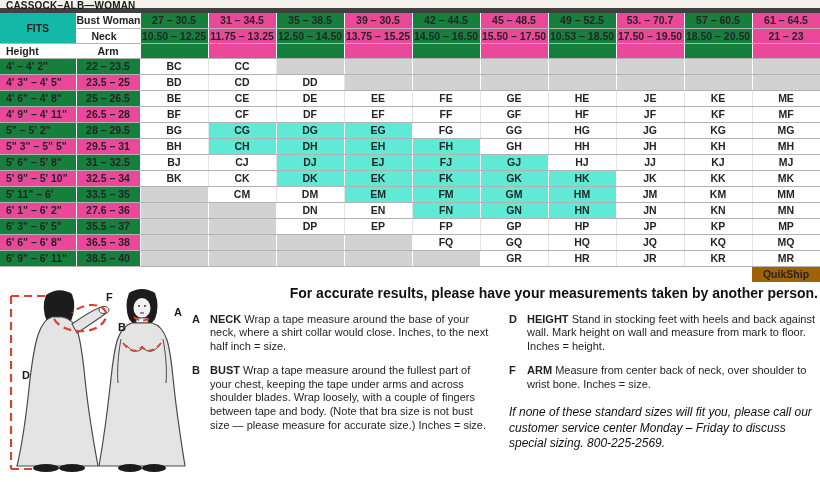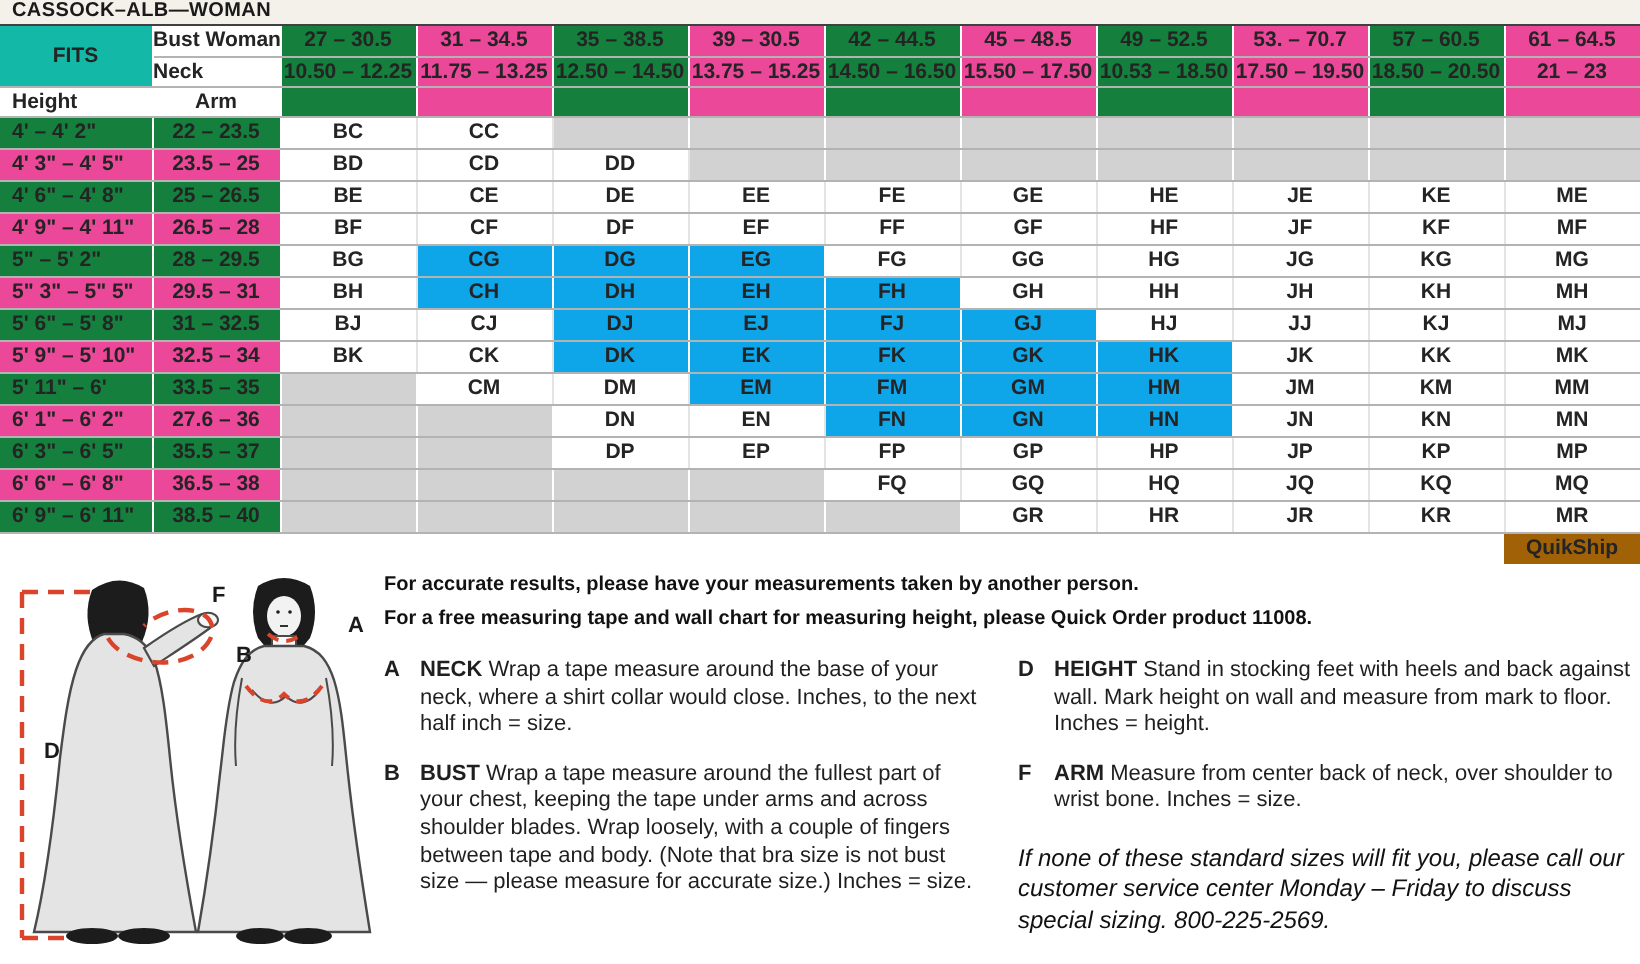--- a/index.html
+++ b/index.html
@@ -1,43 +1,43 @@
 <!DOCTYPE html>
 <html><head>
 <meta charset="utf-8">
 <style>
   *{margin:0;padding:0;box-sizing:border-box}
   html,body{width:820px;height:482px}
   body{font-family:"Liberation Sans",sans-serif;background:#fff;position:relative;color:#222;overflow:hidden}
 
-  .titlebar{height:13px;background:#f3f1ea;border-bottom:1px solid #404040;
+  .titlebar{height:13px;background:#f3f1ea;border-bottom:5px solid #404040;
     font-size:10px;font-weight:bold;letter-spacing:.2px;color:#1a1a1a;padding-left:6px;line-height:12px}
 
   table{border-collapse:collapse;table-layout:fixed;width:820px}
   td{height:15px;font-size:10.5px;font-weight:bold;text-align:center;vertical-align:middle;
      border-right:1px solid #fff;border-bottom:1px solid #b3b3b3;padding:0;color:#242424;
      overflow:hidden;white-space:nowrap}
   td.b{background:#15803d}
   td.w{background:#ec4899}
   td.fits{background:#14b8a6;font-size:10.5px}
   td.lbl{background:#fff}
-  td.r{text-align:left;padding-right:23px}
+  td.r{text-align:right;padding-right:23px}
   td.l{text-align:left;padding-left:6px}
   td.ht{text-align:left;padding-left:6px}
   td.code{background:#fff;border-right-color:#e4e4e2}
-  td.code.y{background:#0ea5e9;border-right-color:#fff}
+  td.code.y{background:#5eead4;border-right-color:#fff}
   td.code.gray{background:#d2d2d2;border-right-color:#fff}
   tr.body td{height:16px}
   td.qs-spacer{background:#fff;border-right:none;border-bottom:none}
   td.quikship{background:#a16207;border-bottom:none;border-right:none;height:16px}
 
   .bottom{position:absolute;left:0;top:283px;width:820px;height:199px}
   .figure{position:absolute;left:2px;top:0;width:196px;height:199px}
   .content{position:absolute;left:192px;top:2px;width:626px}
-  .heading{text-align:left;font-weight:bold;font-size:10px;line-height:16.5px;color:#111}
+  .heading{text-align:right;font-weight:bold;font-size:14px;line-height:16.5px;color:#111}
   .cols{display:flex;margin-top:11px}
   .col{width:50%}
   .col-left{padding-right:16px}
   .col-right{padding-left:4px}
   .instr{display:flex;margin-bottom:11px;font-size:11px;line-height:13.6px;color:#1f1f1f}
   .ltr{width:18px;font-weight:bold;flex:none}
   .txt b{font-weight:bold}
   .note{font-style:italic;font-size:12px;line-height:15.5px;margin-top:14px;color:#111}
   .note b{font-weight:normal}
 
@@ -334,21 +334,20 @@
 
     <path d="M132,34 q8,7 17,0" stroke="#d9442b" stroke-width="2" stroke-dasharray="6 4" fill="none"></path>
     <text class="fig-label" x="172" y="33">A</text>
     <path d="M121,60 q10,13 19,4 q9,9 19,-4" stroke="#d9442b" stroke-width="2" stroke-dasharray="6 4" fill="none"></path>
     <text class="fig-label" x="116" y="48">B</text>
   </svg>
 
   <div class="content">
     <div class="heading">
       <div>For accurate results, please have your measurements taken by another person.</div>
-      <div>For a free measuring tape and wall chart for measuring height, please Quick Order product 11008.</div>
     </div>
     <div class="cols">
       <div class="col col-left" id="instr-left">
           <div class="instr">
             <div class="ltr">A</div>
             <div class="txt"><b>NECK</b> <span>Wrap a tape measure around the base of your neck, where a shirt collar would close. Inches, to the next half inch = size.</span></div>
           </div>
           <div class="instr">
             <div class="ltr">B</div>
             <div class="txt"><b>BUST</b> <span>Wrap a tape measure around the fullest part of your chest, keeping the tape under arms and across shoulder blades. Wrap loosely, with a couple of fingers between tape and body. (Note that bra size is not bust size — please measure for accurate size.) Inches = size.</span></div>

